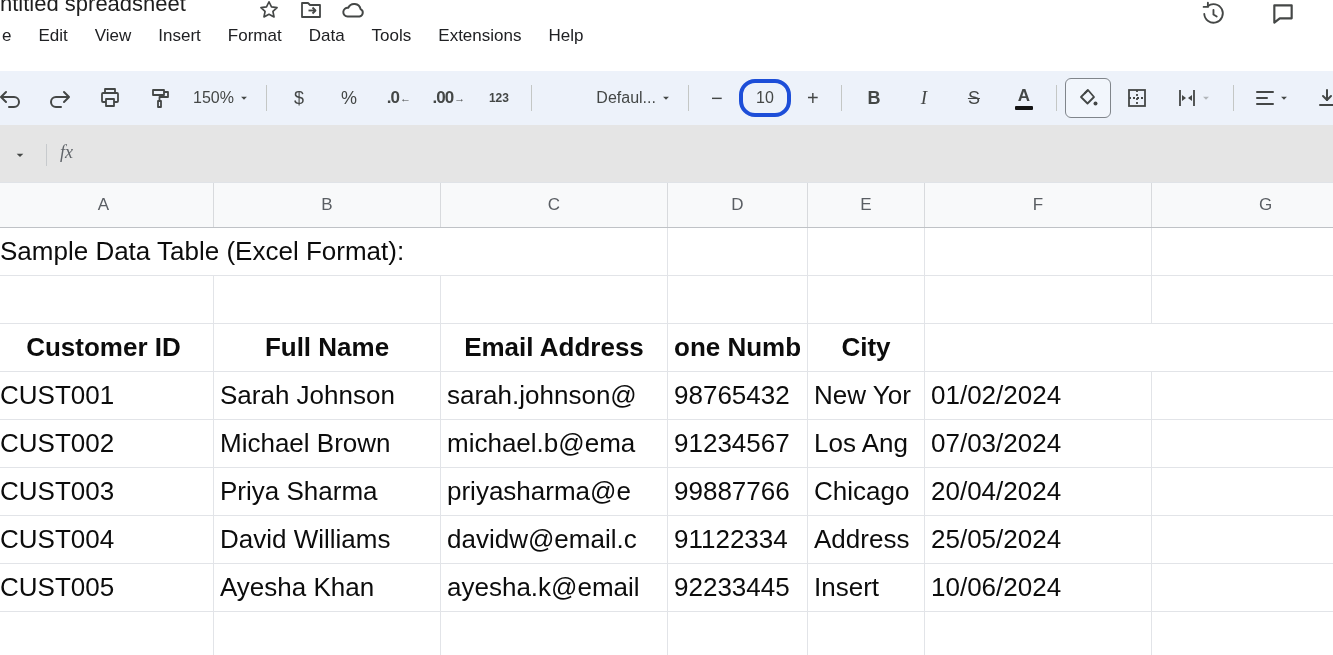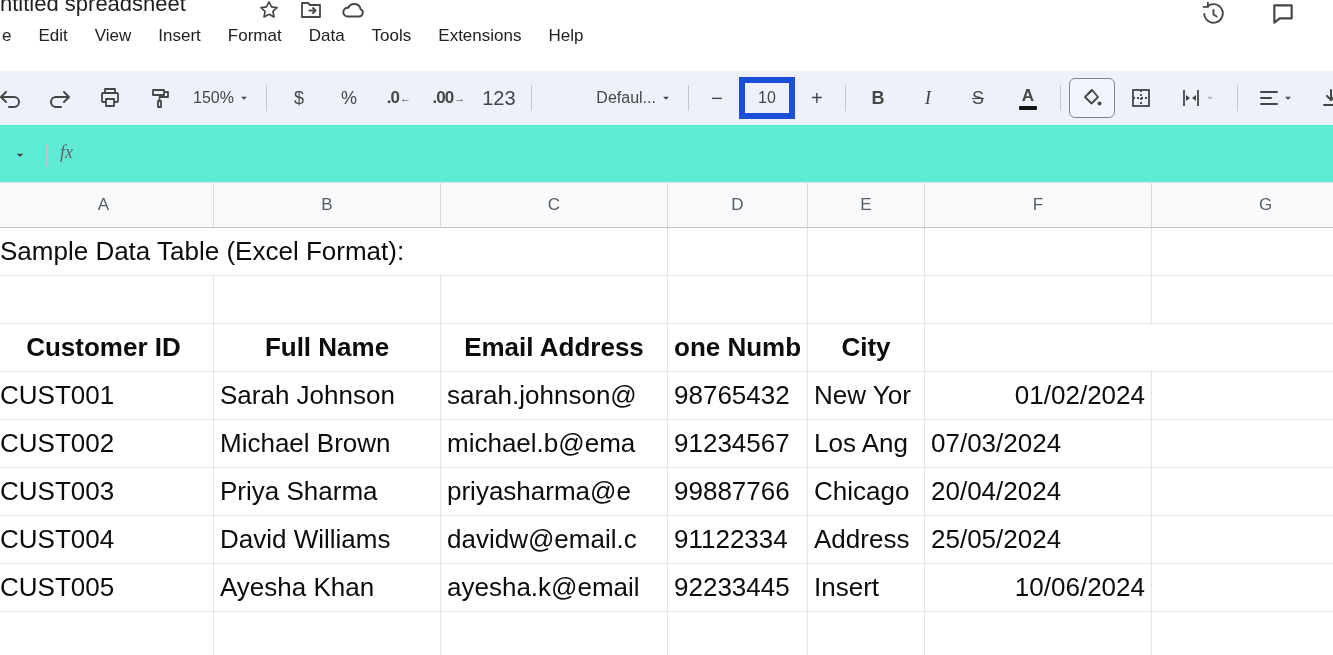--- a/index.html
+++ b/index.html
@@ -24,40 +24,40 @@
   .tbtn{width:48px;height:40px;display:flex;align-items:center;justify-content:center;border-radius:8px;flex:none}
   .tbtn-text{display:flex;align-items:center;gap:3px;padding:0 7px;height:40px;font-size:16px;flex:none;border-radius:8px}
   .sep{width:1px;height:26px;background:#c4c7c5;margin:0 6px;flex:none}
   .txt{font-size:18px}
   .bold-b{font-weight:700;font-size:18px}
   .italic-i{font-style:italic;font-size:19px;font-family:"Liberation Serif",serif}
   .strike-s{text-decoration:line-through;font-size:18px}
   .color-a{display:flex;flex-direction:column;align-items:center;line-height:1}
   .color-a .a{font-size:17px;font-weight:700}
   .color-a .bar{width:18px;height:4px;background:#141414;margin-top:2px;border-radius:1px}
-  .size-box{width:44px;height:30px;border:6px solid #1d4ed8;border-radius:0;display:flex;align-items:center;justify-content:center;font-size:16px;flex:none;background:transparent}
+  .size-box{width:44px;height:30px;border:4px solid #1d4ed8;border-radius:16px;display:flex;align-items:center;justify-content:center;font-size:16px;flex:none;background:transparent}
   .active-btn{background:#f2f6fc;border:1px solid #80858b;border-radius:6px;width:44px;height:38px}
   .mini-ar{font-size:11px;margin-left:1px}
   .dec-txt{font-size:17px;font-weight:700;letter-spacing:-1px}
   .font-select{min-width:126px;justify-content:flex-end}
   .caret-dim{color:#b2b6ba}
   
-  .formula{position:absolute;top:125px;left:0;width:1333px;height:58px;background:#5eead4;border-bottom:1px solid #e0e3e7;box-sizing:border-box}
+  .formula{position:absolute;top:125px;left:0;width:1333px;height:58px;background:#e5e5e5;border-bottom:1px solid #e0e3e7;box-sizing:border-box}
   .fx-caret{position:absolute;left:12px;top:22px;color:#444746}
   .fb-sep{position:absolute;left:46px;top:19px;width:1px;height:22px;background:#c7cacd}
   .fx{position:absolute;left:60px;top:17px;font-size:18px;font-style:italic;color:#5f6368;font-family:"Liberation Serif",serif}
   
   .grid{position:absolute;top:183px;left:0;width:1333px;height:472px;overflow:hidden;background:#fff}
   .colhead{position:absolute;top:0;left:0;width:1333px;height:45px;background:#f8f9fa;border-bottom:1px solid #bfc2c6;box-sizing:border-box}
   .hc{position:absolute;top:0;height:44px;line-height:44px;text-align:center;font-size:17px;color:#5a5e63;border-right:1px solid #d8dadd;box-sizing:border-box}
   .rows{position:absolute;top:45px;left:0;width:1333px}
   .r{position:absolute;left:0;width:1340px;height:48px;border-bottom:1px solid #e2e4e8;box-sizing:border-box}
   .c{position:absolute;top:0;height:47px;line-height:47px;font-size:26px;color:#0c0c0c;padding:0 6px;box-sizing:border-box;border-right:1px solid #e2e4e8;overflow:hidden;white-space:nowrap}
   .b{font-weight:700;text-align:center}
-  .ar{text-align:right}
+  .ar{text-align:left}
   .cA{left:-6px;width:220px}
   .cB{left:214px;width:227px}
   .cC{left:441px;width:227px}
   .cD{left:668px;width:140px}
   .cE{left:808px;width:117px}
   .cF{left:925px;width:227px}
   .cG{left:1152px;width:228px}
   .cSpan{left:-6px;width:674px}
 </style>
 </head>
@@ -158,21 +158,21 @@
     </div>
   <div class="tbtn">
     <span class="dec-txt">.0</span>
       <span class="mini-ar">←</span>
   </div>
   <div class="tbtn">
     <span class="dec-txt">.00</span>
       <span class="mini-ar">→</span>
   </div>
   <div class="tbtn">
-      <span style="font-size:20px;font-weight:400">123</span>
+      <span style="font-size:12px;font-weight:700">123</span>
     </div>
 
   <div class="sep"></div>
 
   <div class="tbtn-text font-select">
     <span>Defaul...</span>
     <svg width="14" height="14" viewBox="0 0 24 24" fill="#444746">
         <path d="M7 10l5 5 5-5z"></path>
       </svg>
   </div>

